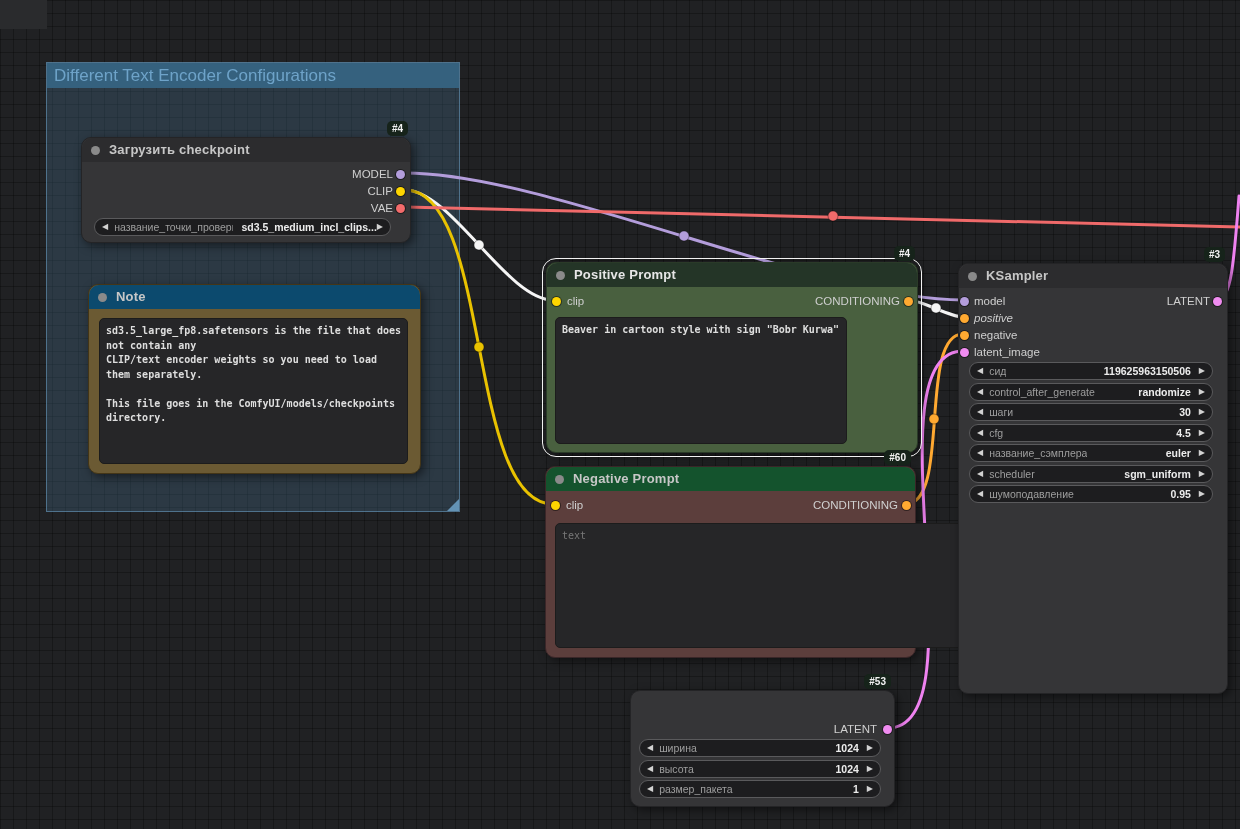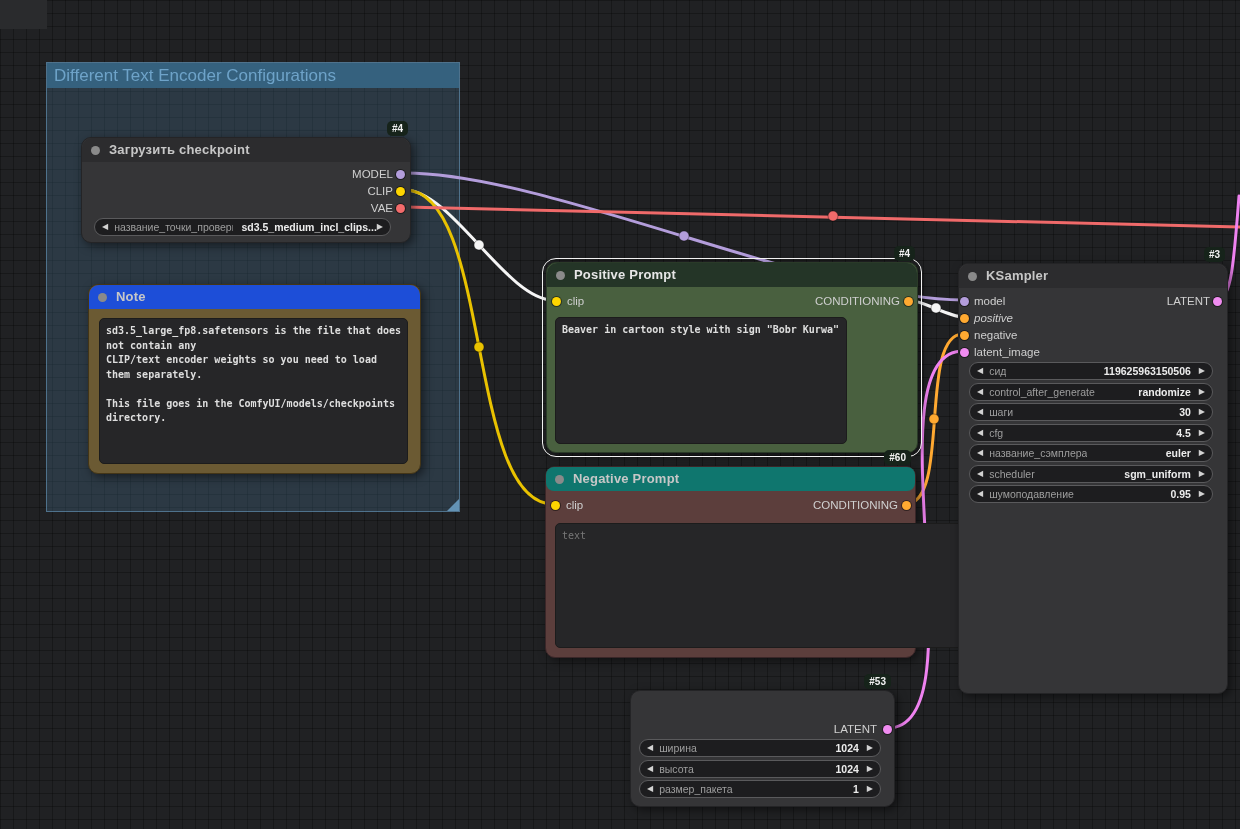--- a/index.html
+++ b/index.html
@@ -45,25 +45,25 @@
   .ta{position:absolute;background:#262628;border:1px solid #1c1c1c;border-radius:5px;
     font-family:"DejaVu Sans Mono", monospace;font-size:10px;font-weight:700;color:#dedede;
     line-height:1.45;padding:5px 6px;box-sizing:border-box;resize:none;overflow:hidden;white-space:pre-wrap;}
   textarea.ta{outline:none;}
   textarea.ta::placeholder{color:#787878;font-weight:400;}
   
   #node-checkpoint,#node-ksampler,#node-latent{background:#353537;border:1px solid #242426;}
   #node-checkpoint .ntitle,#node-ksampler .ntitle,#node-latent .ntitle{background:#2c2c2e;}
   #node-note{background:#6b5a33;border:1px solid #3c3categories219;}
   #node-note{border:1px solid #433517;}
-  #node-note .ntitle{background:#1d4ed8;}
+  #node-note .ntitle{background:#0c4a6e;}
   #node-positive{background:#49603f;border:1px solid #2a3a28;outline:1.5px solid #f2f2f2;outline-offset:3px;}
   #node-positive .ntitle{background:#243527;}
   #node-negative{background:#5c3e3c;border:1px solid #3a2628;}
-  #node-negative .ntitle{background:#0f766e;border-radius:8px;}
+  #node-negative .ntitle{background:#14532d;}
 </style>
 </head>
 <body>
 
 <div id="canvas">
   <div id="corner-patch"></div>
 
   <svg id="links" width="1240" height="829">
     <g fill="none" stroke-width="3" stroke-linecap="round">
       <path d="M405,173 C548,173 820,300 963,300" stroke="#b39ddb"></path>

